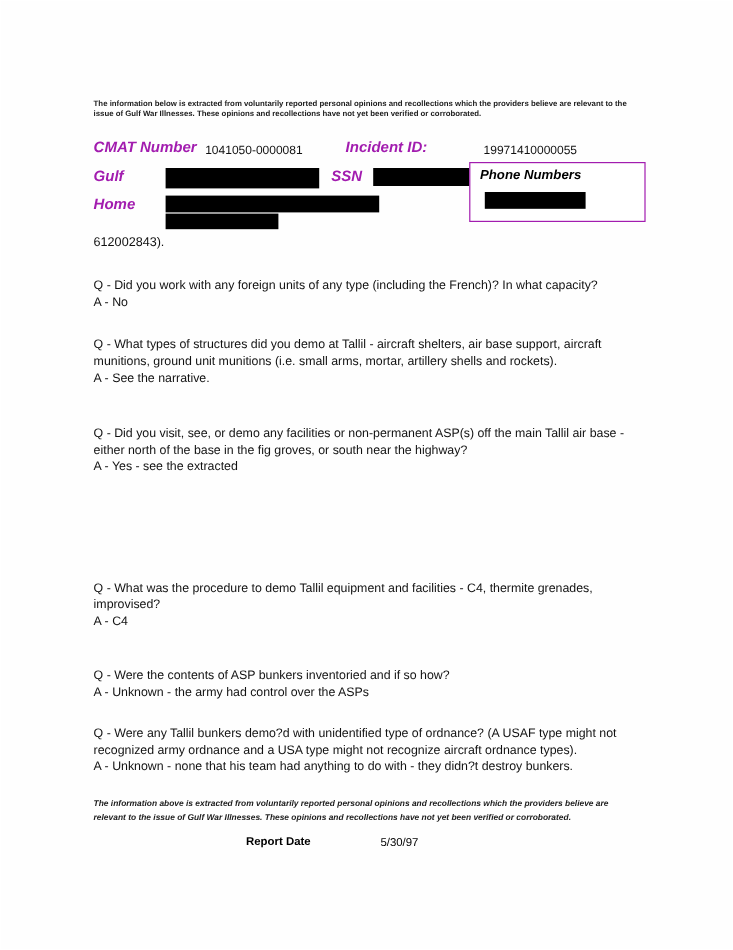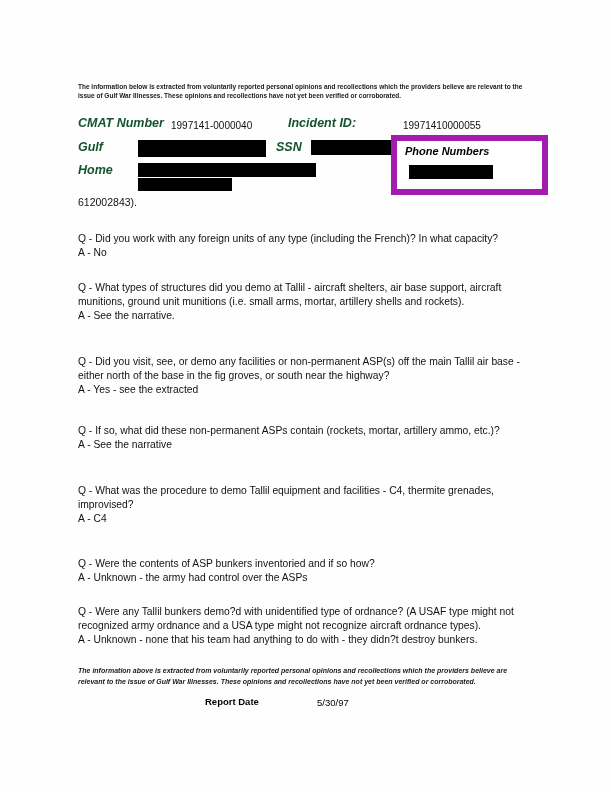--- a/index.html
+++ b/index.html
@@ -36,21 +36,21 @@
     position: absolute;
     left: 78px;
     top: 116px;
     width: 460px;
     height: 60px;
   }
   .lbl {
     font-style: italic;
     font-weight: bold;
     font-size: 12.5px;
-    color: #14532d;
+    color: #a21caf;
     white-space: nowrap;
   }
   .val {
     font-size: 10px;
     color: #111;
     white-space: nowrap;
   }
   .cmat-label { position: absolute; left: 0px; top: 0px; }
   .cmat-value { position: absolute; left: 93px; top: 4px; }
   .incident-label { position: absolute; left: 210px; top: 0px; }
@@ -68,21 +68,21 @@
   .redact-ssn    { left: 233px; top: 24px;  width: 84px;  height: 15px; }
   .redact-home1  { left: 60px;  top: 47px;  width: 178px; height: 14px; }
   .redact-home2  { left: 60px;  top: 62px;  width: 94px;  height: 13px; }
 
   .phone-box {
     position: absolute;
     left: 313px;
     top: 19px;
     width: 145px;
     height: 48px;
-    border: 6px solid #a21caf;
+    border: 1px solid #a21caf;
     background: #fff;
   }
   .phone-label {
     position: absolute;
     left: 8px;
     top: 4px;
     font-style: italic;
     font-weight: bold;
     font-size: 11px;
   }
@@ -146,21 +146,21 @@
 </style>
 </head>
 <body>
 
 <div class="page">
 
   <div class="disclaimer-top">The information below is extracted from voluntarily reported personal opinions and recollections which the providers believe are relevant to the issue of Gulf War Illnesses.  These opinions and recollections have not yet been verified or corroborated.</div>
 
   <div class="header-row">
     <span class="lbl cmat-label">CMAT Number</span>
-    <span class="val cmat-value">1997141-0000040</span>
+    <span class="val cmat-value">1041050-0000081</span>
 
     <span class="lbl incident-label">Incident ID:</span>
     <span class="val incident-value">19971410000055</span>
 
     <span class="lbl name-label">Gulf</span>
     <span class="redact redact-name"></span>
 
     <span class="lbl ssn-label">SSN</span>
     <span class="redact redact-ssn"></span>
 
@@ -184,24 +184,20 @@
   <div class="qa-block" style="top:281px;">
     <p class="q">Q - What types of structures did you demo at Tallil - aircraft shelters, air base support, aircraft munitions, ground unit munitions (i.e. small arms, mortar, artillery shells and rockets).</p>
     <p class="a">A - See the narrative.</p>
   </div>
 
   <div class="qa-block" style="top:355px;">
     <p class="q">Q - Did you visit, see, or demo any facilities or non-permanent ASP(s) off the main Tallil air base - either north of the base in the fig groves, or south near the highway?</p>
     <p class="a">A -  Yes - see the extracted</p>
   </div>
 
-  <div class="qa-block" style="top:424px;">
-    <p class="q">Q - If so, what did these non-permanent ASPs contain (rockets, mortar, artillery ammo, etc.)?</p>
-    <p class="a">A - See the narrative</p>
-  </div>
 
   <div class="qa-block" style="top:484px;">
     <p class="q">Q - What was the procedure to demo Tallil equipment and facilities - C4, thermite grenades, improvised?</p>
     <p class="a">A - C4</p>
   </div>
 
   <div class="qa-block" style="top:557px;">
     <p class="q">Q - Were the contents of ASP bunkers inventoried and if so how?</p>
     <p class="a">A - Unknown - the army had control over the ASPs</p>
   </div>

